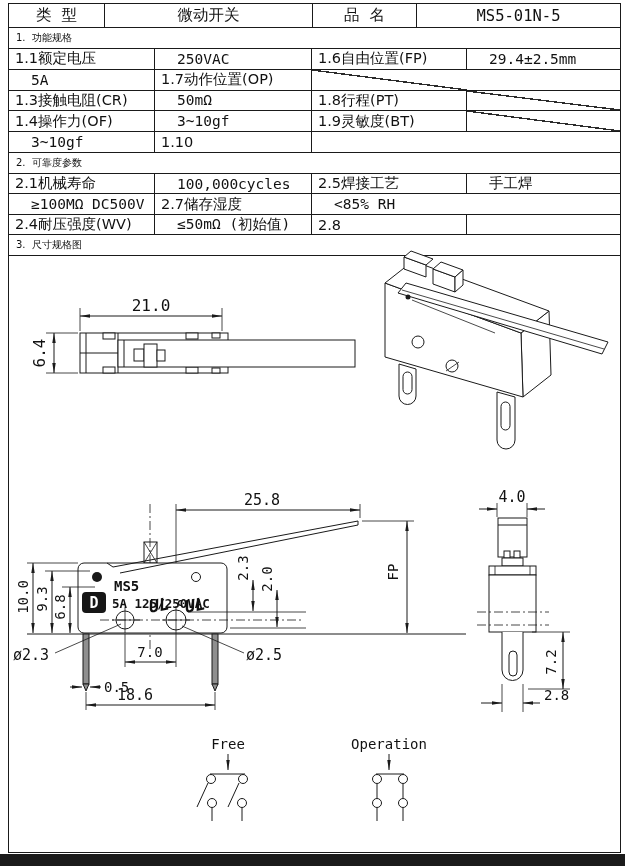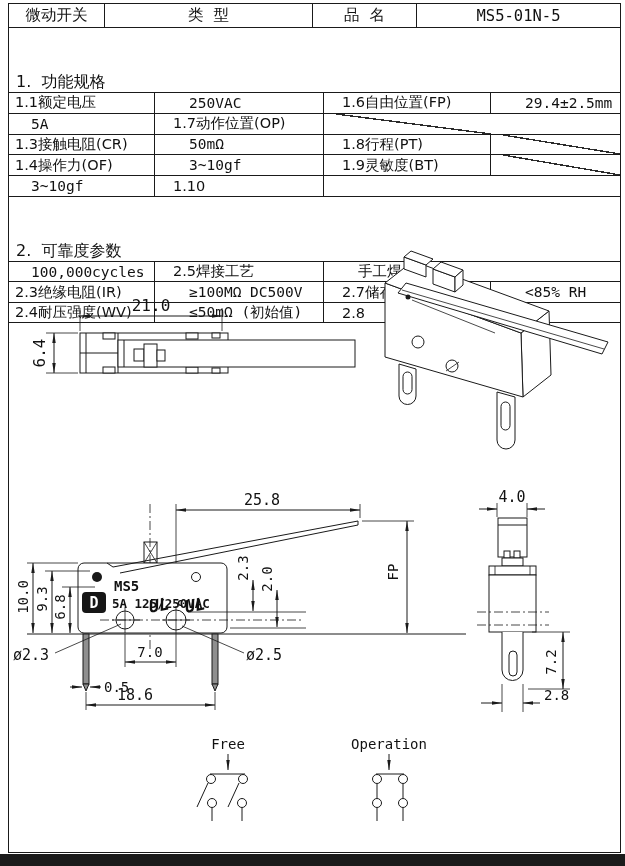--- a/index.html
+++ b/index.html
@@ -6,22 +6,22 @@
   body{
     width:625px;height:866px;position:relative;background:#ffffff;
     font-family:"DejaVu Sans",sans-serif;color:#111;overflow:hidden;
   }
   .sheet{
     position:absolute;left:8px;top:3px;width:613px;height:850px;
     border:1px solid #1a1a1a;box-sizing:border-box;background:#fff;
   }
   .row,.trow,.hrow{display:grid;box-sizing:border-box;border-bottom:1px solid #1a1a1a;white-space:pre;}
   .hrow{height:24px;grid-template-columns:96px 208px 104px auto;}
-  .trow{height:21px;line-height:20px;padding-left:7px;font-size:16px;margin-top:44px;}
-  .row{grid-template-columns:146px 157px 155px auto;gap:12px;}
+  .trow{height:21px;line-height:20px;padding-left:7px;font-size:10px;}
+  .row{grid-template-columns:146px 157px 155px auto;}
   .s1 .row{height:20.8px;}
   .s2 .row{height:20.5px;}
   .c{box-sizing:border-box;border-right:1px solid #1a1a1a;overflow:hidden;
      font-size:14.5px;display:flex;align-items:center;white-space:pre;}
   .c:last-child{border-right:none;}
   .l{padding-left:6px;}
   .v{padding-left:22px;font-family:"DejaVu Sans Mono","DejaVu Sans",monospace;}
   .hc{box-sizing:border-box;border-right:1px solid #1a1a1a;display:flex;align-items:center;justify-content:center;
       font-size:15.5px;white-space:pre;}
   .hc:last-child{border-right:none;text-align:center;}
@@ -41,22 +41,22 @@
   .dim-sm{font-family:"DejaVu Sans Mono",monospace;font-size:14px;fill:#111;}
   .mark{font-family:"DejaVu Sans Mono",monospace;font-weight:bold;fill:#111;}
   .bottom-bar{position:absolute;left:0;top:854px;width:625px;height:12px;background:#1b1b1b;}
 </style>
 </head>
 <body>
 
 <div class="sheet">
 
   <div class="hrow">
+    <div class="hc">类  型</div>
     <div class="hc">微动开关</div>
-    <div class="hc">类  型</div>
     <div class="hc">品  名</div>
     <div class="hc mono">MS5-01N-5</div>
   </div>
 
   <div class="s1">
     <div class="trow">1.  功能规格</div>
     <div class="row">
       <div class="c l">1.1额定电压</div>
       <div class="c v">250VAC</div>
       <div class="c l">1.6自由位置(FP)</div>
@@ -82,38 +82,39 @@
     <div class="row">
       <div class="c v">3~10gf</div>
       <div class="c l">1.10</div>
       <div class="c v"></div>
     </div>
   </div>
 
   <div class="s2">
     <div class="trow">2.  可靠度参数</div>
     <div class="row">
+      <div class="c l">2.1机械寿命</div>
       <div class="c v">100,000cycles</div>
       <div class="c l">2.5焊接工艺</div>
       <div class="c v">手工焊</div>
     </div>
     <div class="row">
-      <div class="c l">2.3绝缘电阻(IR)</div>
       <div class="c v">≥100MΩ DC500V</div>
       <div class="c l">2.7储存湿度</div>
       <div class="c v">&lt;85% RH</div>
     </div>
     <div class="row">
       <div class="c l">2.4耐压强度(WV)</div>
       <div class="c v">≤50mΩ (初始值)</div>
       <div class="c l">2.8</div>
       <div class="c v"></div>
     </div>
   </div>
 
+  <div class="trow title-last">3.  尺寸规格图</div>
 </div>
 
 <svg class="drawing" viewBox="0 0 625 866">
   <defs>
     <marker id="ae" markerWidth="10" markerHeight="4" refX="10" refY="1.75" orient="auto" markerUnits="userSpaceOnUse">
       <path d="M0,0 L10,1.75 L0,3.5 Z" fill="#1a1a1a"></path>
     </marker>
     <marker id="as" markerWidth="10" markerHeight="4" refX="0" refY="1.75" orient="auto" markerUnits="userSpaceOnUse">
       <path d="M10,0 L0,1.75 L10,3.5 Z" fill="#1a1a1a"></path>
     </marker>

